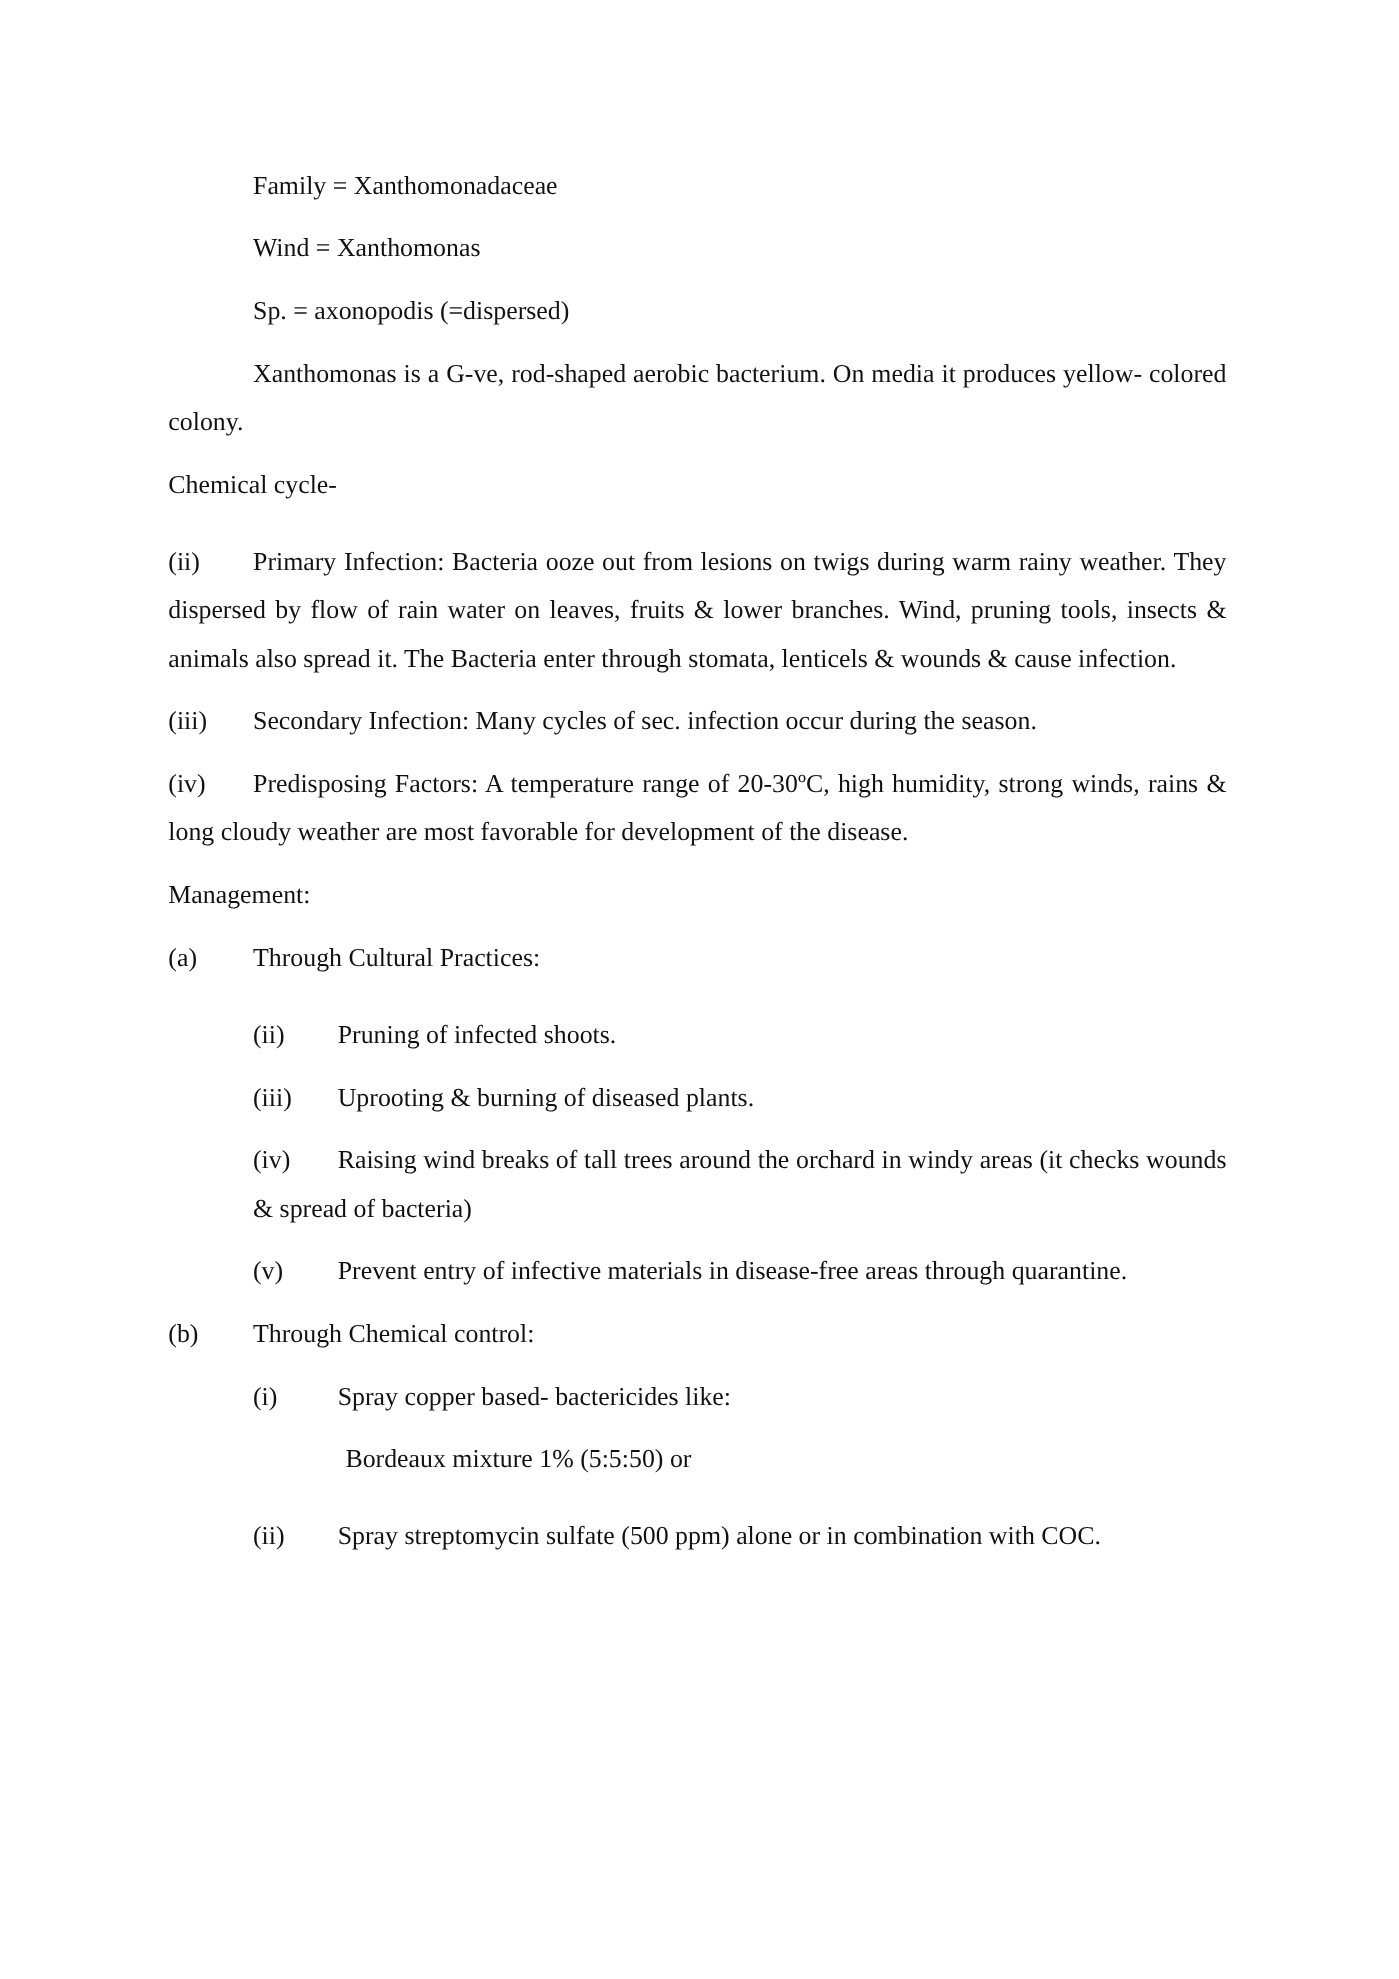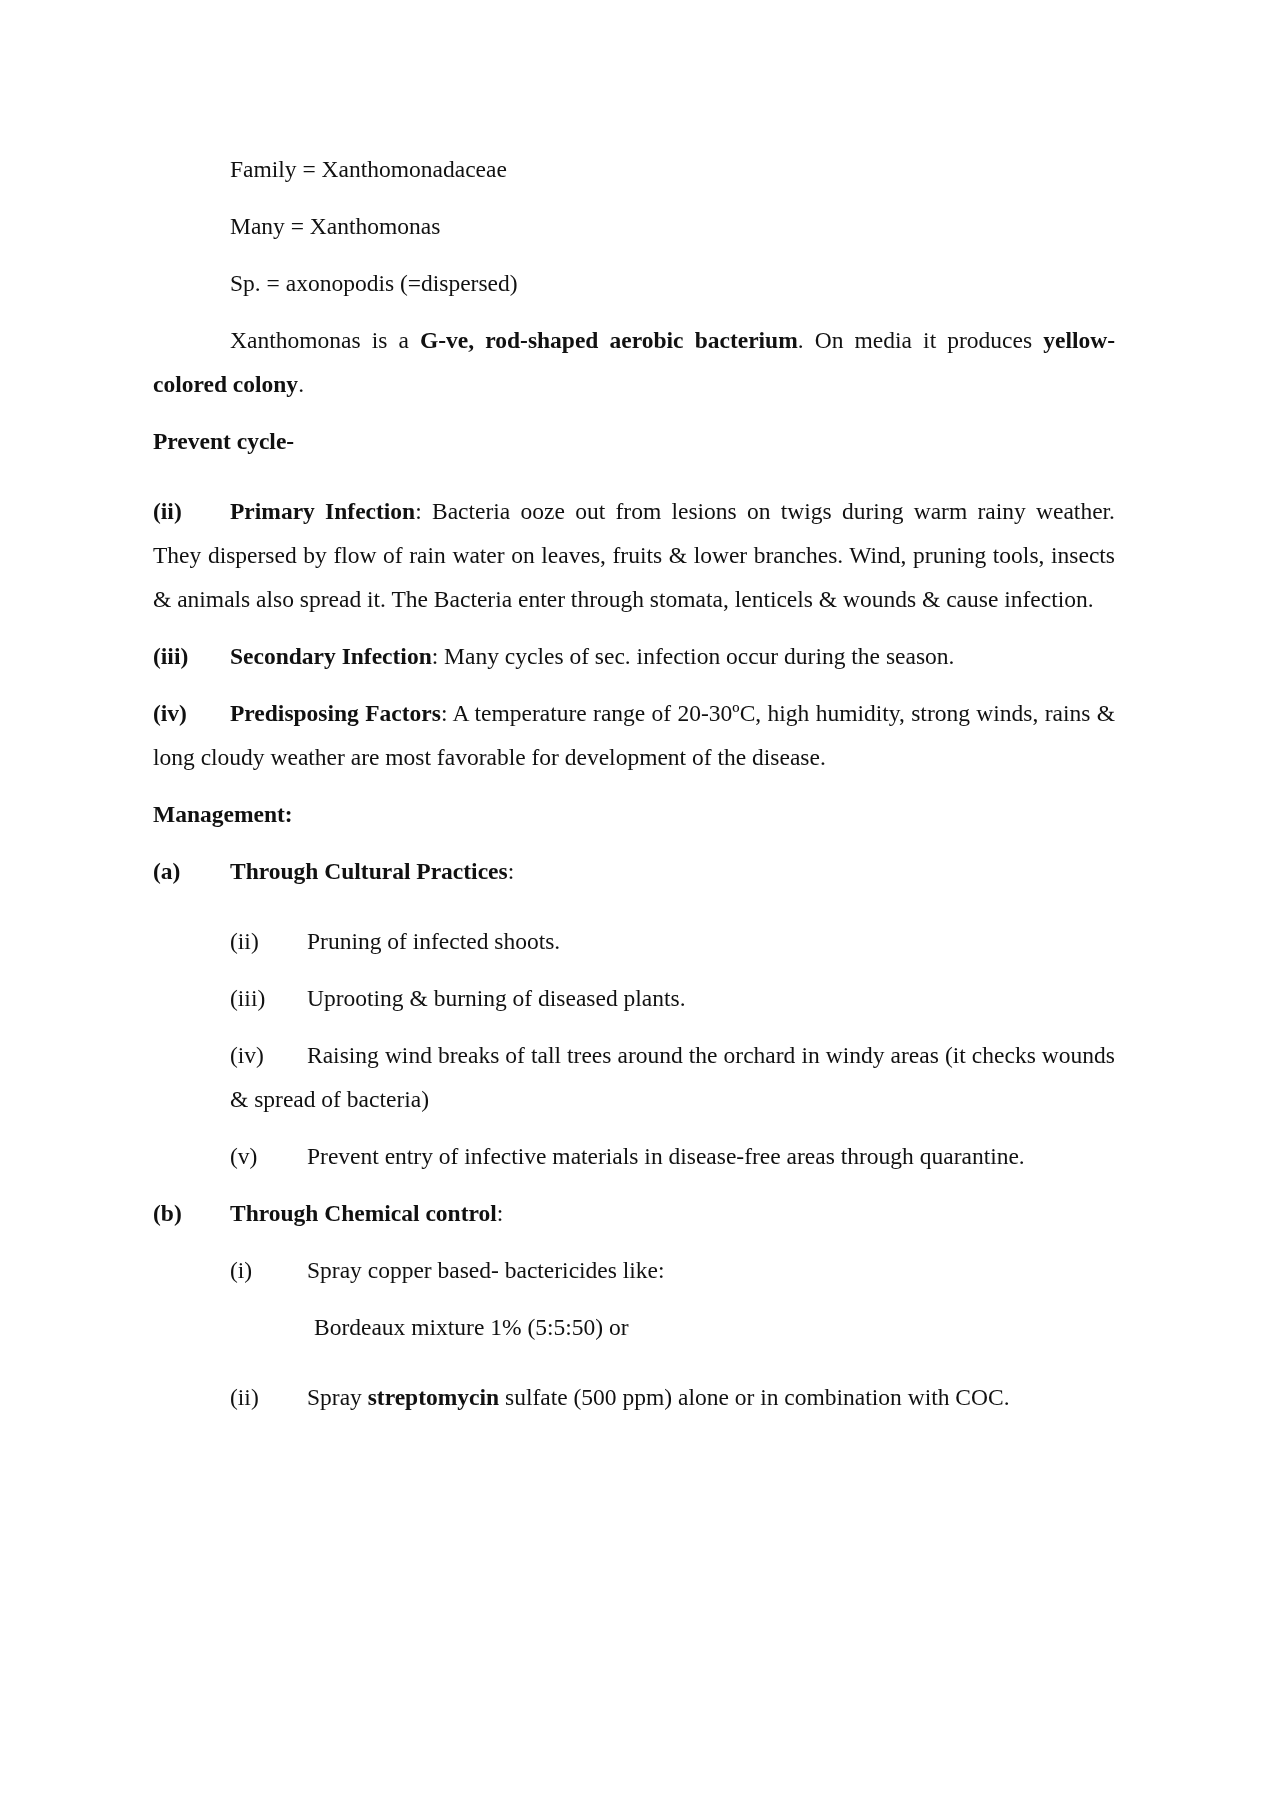--- a/index.html
+++ b/index.html
@@ -12,52 +12,52 @@
       font-size: 23.5px;
       line-height: 44px;
       overflow: hidden;
     }
     .page { position: absolute; left: 153px; top: 147px; width: 962px; }
     .line { position: relative; white-space: nowrap; }
     .para { position: relative; }
     .gap { height: 13px; }
     .justify { text-align: justify; text-align-last: left; }
     .indent-1 { padding-left: 77px; }
-    .b { font-weight: bold; }
+    .b { font-weight: normal; }
     .i { }
     .lbl { display: inline-block; width: 77px; }
     .lbl2 { display: inline-block; width: 77px; }
     .sub { padding-left: 77px; }
     .sub2 { padding-left: 161px; }
     .firstindent { text-indent: 77px; }
   </style>
 </head>
 <body>
 
 <div class="page">
 
   <div class="line indent-1">
     <span>Family = </span><span class="i">Xanthomonadaceae</span>
   </div>
   <div class="gap"></div>
   <div class="line indent-1">
-    <span>Many = </span><span class="i">Xanthomonas</span>
+    <span>Wind = </span><span class="i">Xanthomonas</span>
   </div>
   <div class="gap"></div>
   <div class="line indent-1">
     <span>Sp. = </span><span class="i">axonopodis</span><span> (</span><span class="i">=dispersed</span><span>)</span>
   </div>
   <div class="gap"></div>
 
   <div class="para justify firstindent">
     <span class="i">Xanthomonas</span><span> is a </span><span class="b">G-ve, rod-shaped aerobic bacterium</span><span>. On media it produces </span><span class="b">yellow- colored colony</span><span>.</span>
   </div>
   <div class="gap"></div>
 
-  <div class="line b">Prevent cycle-</div>
+  <div class="line b">Chemical cycle-</div>
   <div class="gap"></div>
 
   <div class="gap"></div>
 
   <div class="para justify">
     <span class="lbl b">(ii)</span><span class="b">Primary Infection</span><span>: Bacteria ooze out from lesions on twigs during warm rainy weather. They dispersed by flow of rain water on leaves, fruits &amp; lower branches. Wind, pruning tools, insects &amp; animals also spread it. The Bacteria enter through stomata, lenticels &amp; wounds &amp; cause infection.</span>
   </div>
   <div class="gap"></div>
 
   <div class="para justify">

